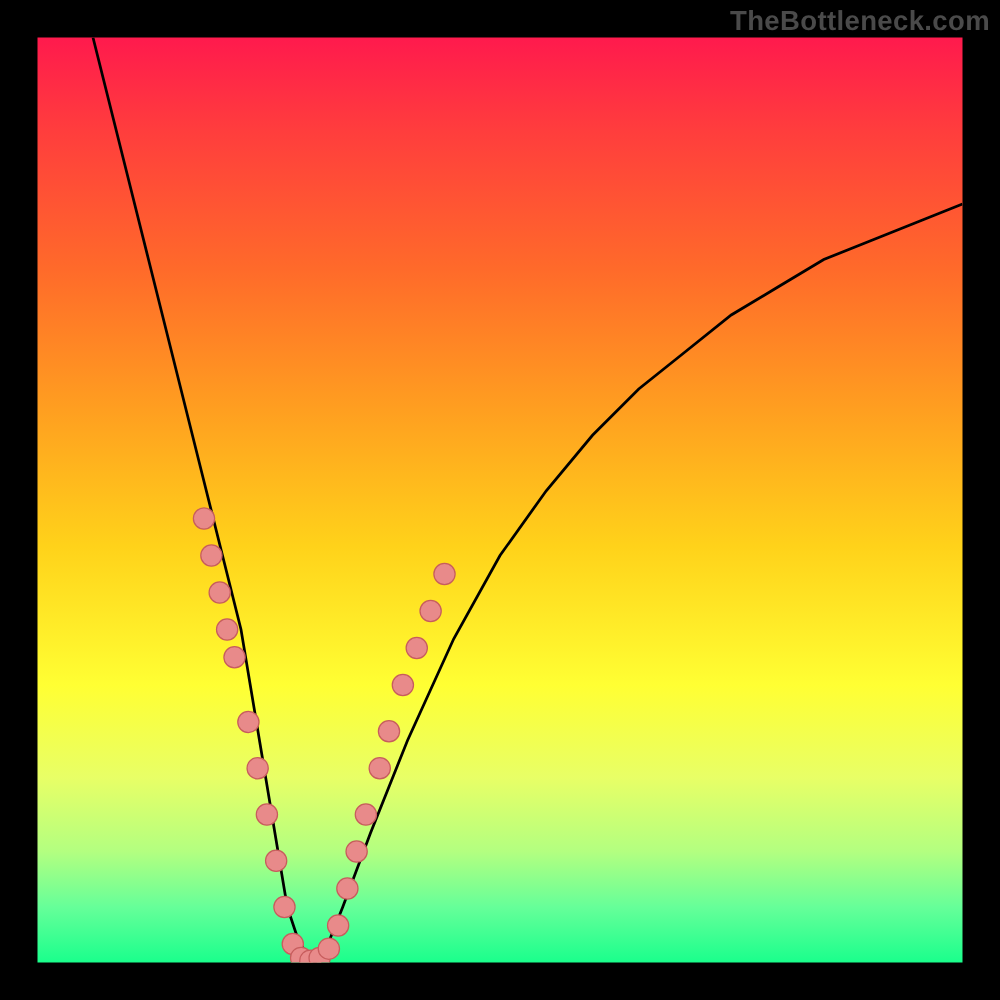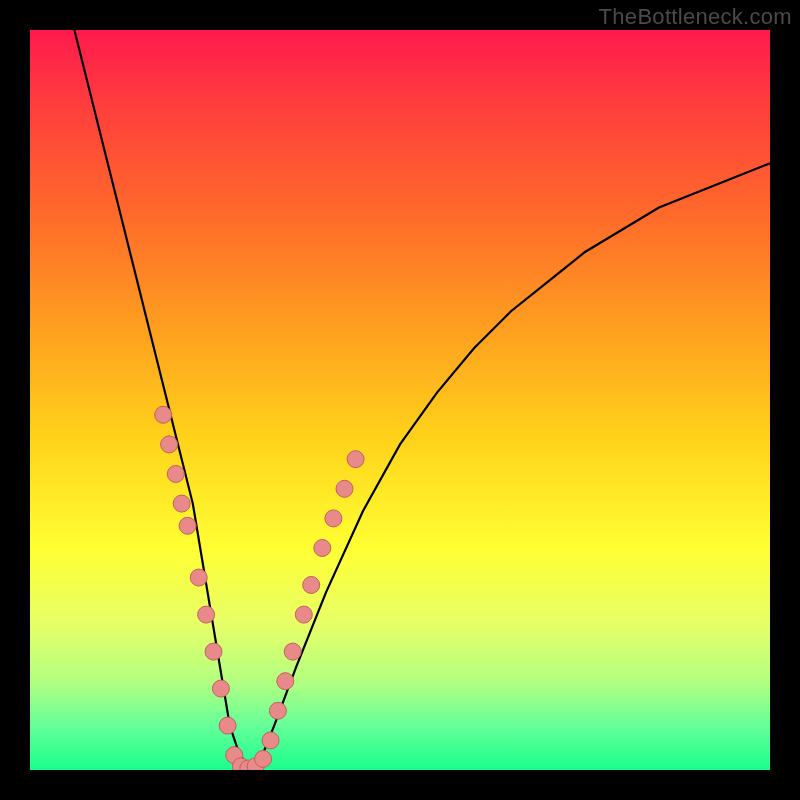--- a/index.html
+++ b/index.html
@@ -36,21 +36,21 @@
       #66ff99 94%,
       #1aff8c 100%
     );
   }
   .watermark {
     position: absolute;
     top: 4px;
     right: 8px;
     color: #4a4a4a;
     font-size: 22px;
-    font-weight: 400;
+    font-weight: 700;
     z-index: 10;
     letter-spacing: 0.3px;
   }
   svg.overlay {
     position: absolute;
     left: 0;
     top: 0;
     width: 740px;
     height: 740px;
   }

